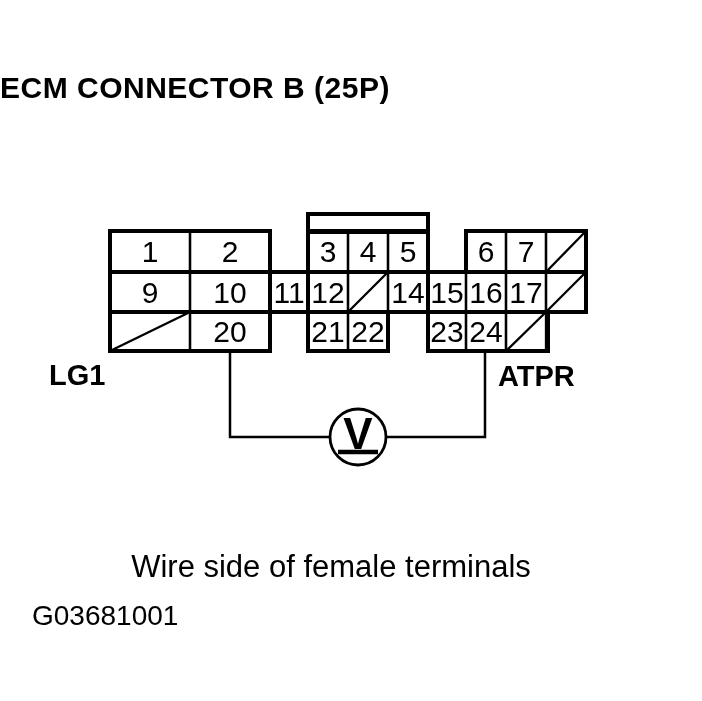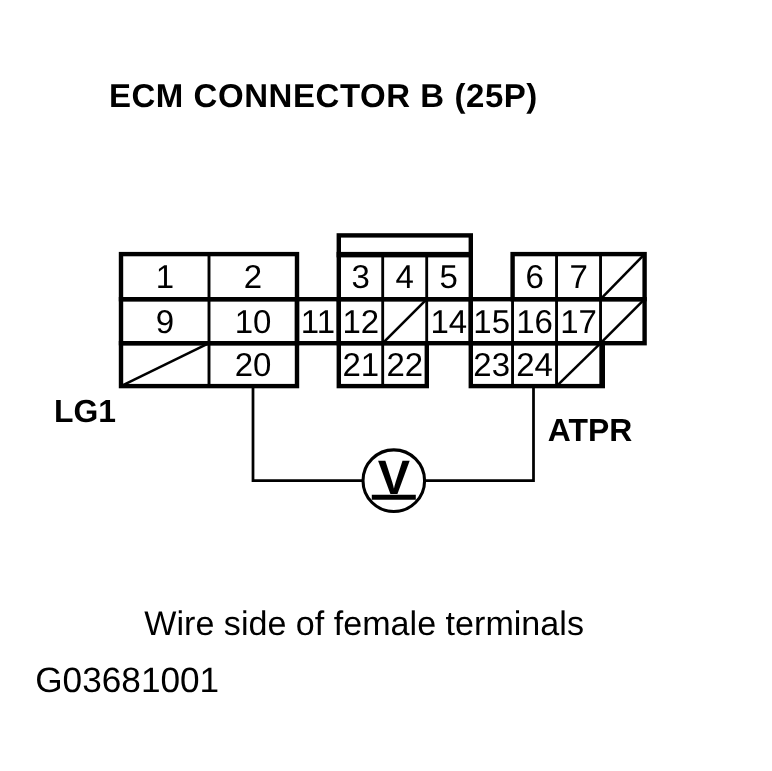--- a/index.html
+++ b/index.html
@@ -8,36 +8,35 @@
     width: 702px;
     height: 701px;
     background: #ffffff;
     overflow: hidden;
     font-family: "Liberation Sans", sans-serif;
     color: #000000;
   }
   .t { position: absolute; white-space: nowrap; color: #000000; }
   .title {
     top: 71px; left: 0; width: 588px;
-    text-align: center;
     font-size: 30px; font-weight: 700; letter-spacing: 0.5px;
   }
   .wire-label {
     font-size: 29px; font-weight: 700; line-height: 31px;
   }
   .wire-label-left  { top: 360px; left: 49px; }
-  .wire-label-right { top: 361px; left: 498px; margin-top: 16px; }
+  .wire-label-right { top: 361px; left: 498px; }
   .caption {
     top: 549px; left: 0; width: 662px;
     text-align: center;
     font-size: 31px; font-weight: 400;
   }
   .figure-id {
     top: 600px; left: 32px;
-    font-size: 32px; font-weight: 400;
+    font-size: 28px; font-weight: 400;
   }
   svg#diagram { position: absolute; top: 0; left: 0; }
   svg#diagram text.pin {
     font-family: "Liberation Sans", sans-serif;
     font-size: 30px; font-weight: 400;
     fill: #000000;
   }
   svg#diagram text.meter-v {
     font-family: "Liberation Sans", sans-serif;
     font-size: 44px; font-weight: 700;

